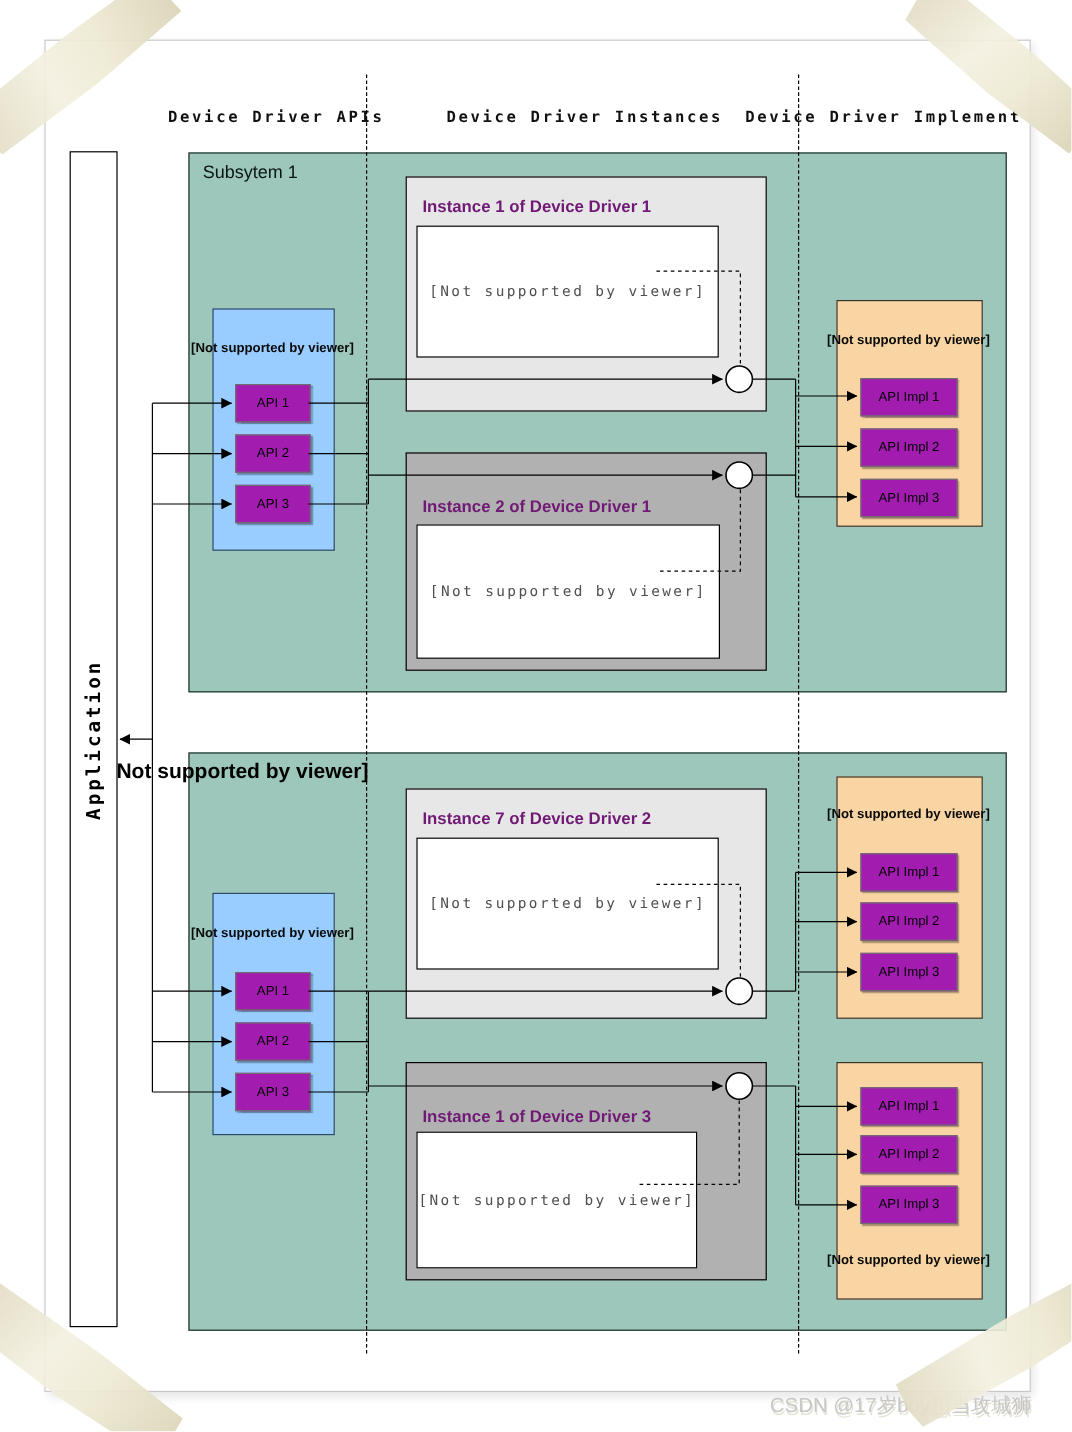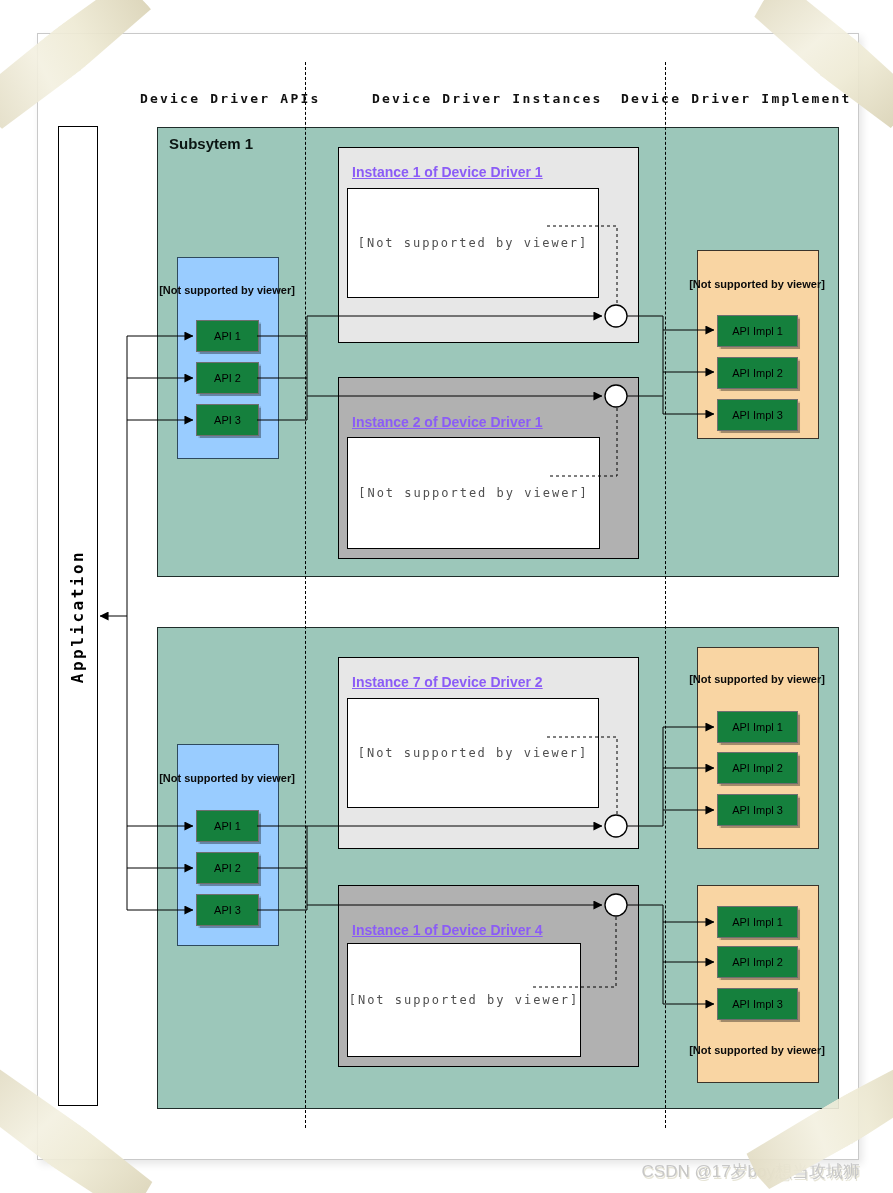--- a/index.html
+++ b/index.html
@@ -9,34 +9,34 @@
          border:1px solid #c9c9c9;box-shadow:3px 4px 8px rgba(0,0,0,0.10);z-index:0;}
   .hdr{position:absolute;z-index:2;font-family:"DejaVu Sans Mono","Liberation Mono",monospace;
        font-weight:bold;font-size:13px;letter-spacing:2.2px;color:#111;white-space:nowrap;}
   .vdash{position:absolute;top:62px;height:1066px;width:0;border-left:1px dashed #000;z-index:3;}
   .appbox{position:absolute;left:58px;top:126px;width:38px;height:978px;background:#fff;
           border:1px solid #000;z-index:2;display:flex;align-items:center;justify-content:center;}
   .appbox span{transform:rotate(-90deg);white-space:nowrap;
           font-family:"DejaVu Sans Mono","Liberation Mono",monospace;font-weight:bold;
           font-size:16px;letter-spacing:2.5px;color:#000;}
   .teal{position:absolute;left:157px;width:680px;background:#9cc7ba;border:1px solid #1f2d2a;z-index:1;}
-  .teal-label{position:absolute;z-index:2;font-weight:bold;font-size:15px;color:#0b1512;}
+  .teal-label{position:absolute;z-index:2;font-weight:normal;font-size:15px;color:#0b1512;}
   .bluebox{position:absolute;left:177px;width:100px;height:200px;background:#99ccff;
            border:1px solid #2e4a5e;z-index:2;}
   .orangebox{position:absolute;left:697px;width:120px;background:#f9d5a3;border:1px solid #3a332a;z-index:2;}
   .sm-label{position:absolute;z-index:3;font-weight:bold;font-size:11px;color:#0a0a0a;
             white-space:nowrap;transform:translateX(-50%);}
   .grayl{position:absolute;left:338px;width:299px;background:#e7e7e7;border:1px solid #000;z-index:2;}
   .grayd{position:absolute;left:338px;width:299px;background:#b1b1b1;border:1px solid #000;z-index:2;}
-  .inst-title{position:absolute;z-index:3;font-weight:bold;font-size:14px;color:#8b5cf6;white-space:nowrap;text-decoration:underline;}
+  .inst-title{position:absolute;z-index:3;font-weight:bold;font-size:14px;color:#701a75;white-space:nowrap;}
   .inner{position:absolute;background:#fff;border:1px solid #000;z-index:3;
          display:flex;align-items:center;justify-content:center;}
   .inner span{font-family:"DejaVu Sans Mono","Liberation Mono",monospace;font-size:12px;
          letter-spacing:2px;color:#4f4f4f;white-space:nowrap;}
-  .nodebox{position:absolute;background:#15803d;border:1px solid #6e6e6e;z-index:3;
+  .nodebox{position:absolute;background:#a21caf;border:1px solid #6e6e6e;z-index:3;
            box-shadow:1.5px 1.5px 1px rgba(0,0,0,0.35);display:flex;align-items:center;
            justify-content:center;font-size:11px;color:#000;}
   .api{left:196px;width:61px;height:30px;}
   .impl{left:717px;width:79px;height:30px;}
   .overflow-label{position:absolute;left:97px;top:632px;z-index:5;font-weight:bold;
            font-size:17.5px;color:#000;white-space:nowrap;}
   svg.overlay{position:absolute;left:0;top:0;z-index:4;pointer-events:none;}
   .ln{stroke:#000;stroke-width:1;fill:none;}
   .dln{stroke:#000;stroke-width:1;fill:none;stroke-dasharray:3,3;}
   .lolli{fill:#fff;stroke:#000;stroke-width:1.3;}
@@ -87,35 +87,36 @@
     <span>[Not supported by viewer]</span>
   </div>
 
   <div class="orangebox" style="top:250px;height:187px;"></div>
   <div class="sm-label" style="left:757px;top:278px;">[Not supported by viewer]</div>
   <div class="nodebox impl" style="top:315px;">API Impl 1</div>
   <div class="nodebox impl" style="top:357px;">API Impl 2</div>
   <div class="nodebox impl" style="top:399px;">API Impl 3</div>
 
   <div class="teal" style="top:627px;height:480px;"></div>
+  <div class="overflow-label">Not supported by viewer]</div>
 
   <div class="bluebox" style="top:744px;"></div>
   <div class="sm-label" style="left:227px;top:772px;">[Not supported by viewer]</div>
   <div class="nodebox api" style="top:810px;">API 1</div>
   <div class="nodebox api" style="top:852px;">API 2</div>
   <div class="nodebox api" style="top:894px;">API 3</div>
 
   <div class="grayl" style="top:657px;height:190px;"></div>
   <div class="inst-title" style="left:352px;top:674px;">Instance 7 of Device Driver 2</div>
   <div class="inner" style="left:347px;top:698px;width:250px;height:108px;">
     <span>[Not supported by viewer]</span>
   </div>
 
   <div class="grayd" style="top:885px;height:180px;"></div>
-  <div class="inst-title" style="left:352px;top:922px;">Instance 1 of Device Driver 4</div>
+  <div class="inst-title" style="left:352px;top:922px;">Instance 1 of Device Driver 3</div>
   <div class="inner" style="left:347px;top:943px;width:232px;height:112px;">
     <span>[Not supported by viewer]</span>
   </div>
 
   <div class="orangebox" style="top:647px;height:200px;"></div>
   <div class="sm-label" style="left:757px;top:673px;">[Not supported by viewer]</div>
   <div class="nodebox impl" style="top:711px;">API Impl 1</div>
   <div class="nodebox impl" style="top:752px;">API Impl 2</div>
   <div class="nodebox impl" style="top:794px;">API Impl 3</div>
 

